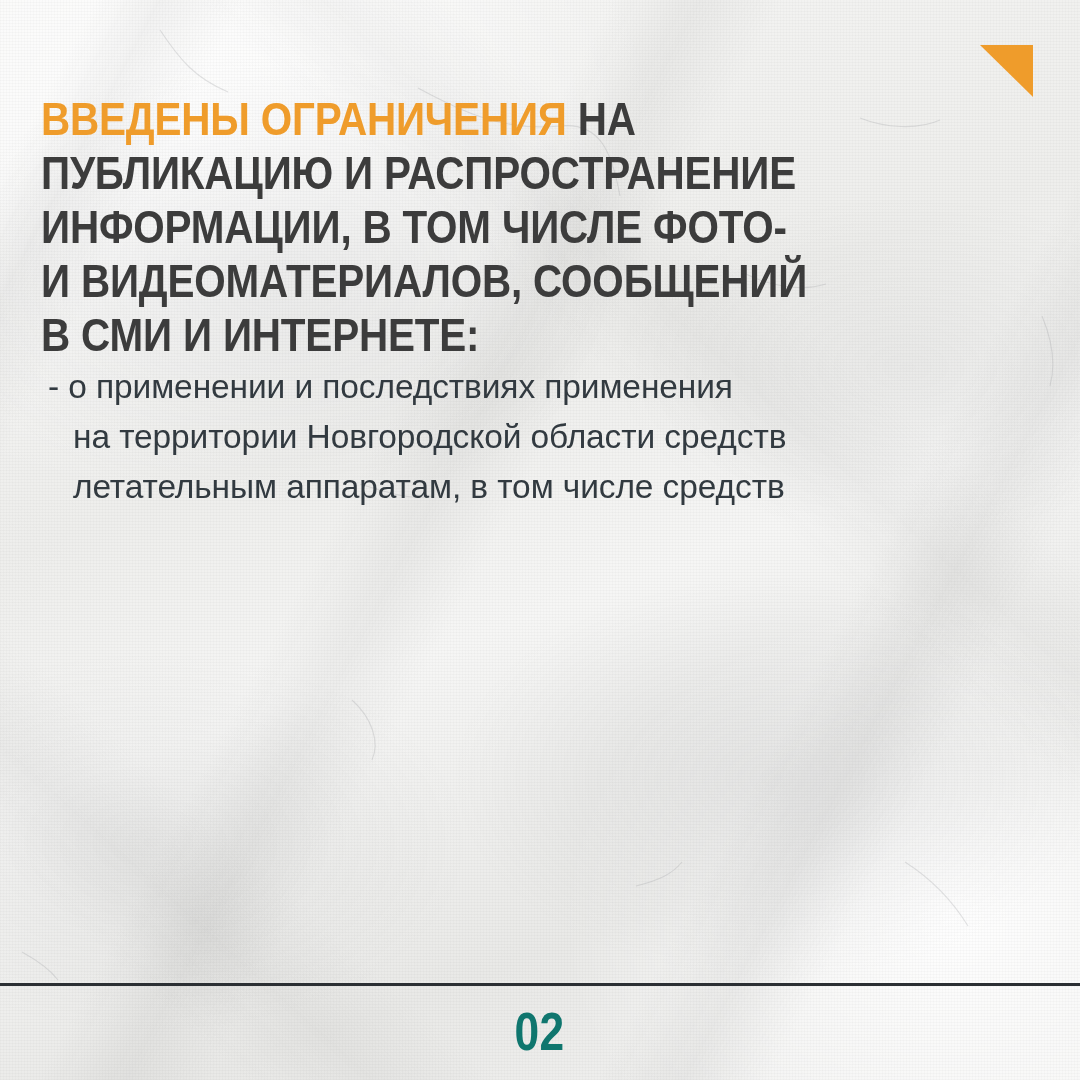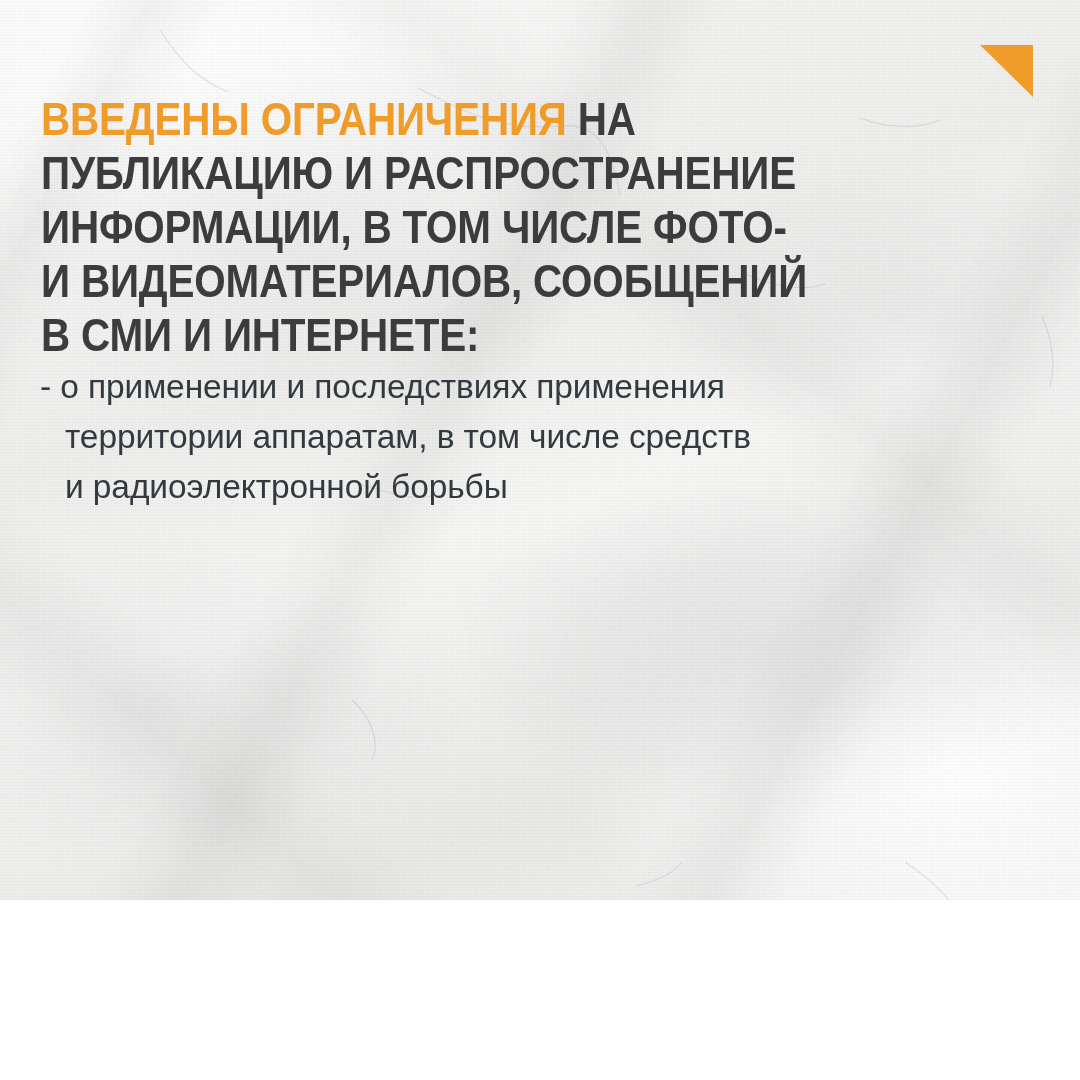--- a/index.html
+++ b/index.html
@@ -4,21 +4,21 @@
 <style>
   html, body {
     margin: 0;
     padding: 0;
     background: #ffffff;
   }
 
   #slide {
     position: relative;
     width: 1080px;
-    height: 900px;
+    height: 1080px;
     overflow: hidden;
     background-color: #f2f2f1;
     font-family: "Liberation Sans", sans-serif;
     -webkit-font-smoothing: antialiased;
   }
 
   
   .paper-base {
     position: absolute;
     inset: 0;
@@ -120,21 +120,21 @@
     color: #3c3c3c;
     text-transform: uppercase;
     transform: scaleX(0.86);
     transform-origin: left top;
   }
   .headline .hl-accent { color: #ef9c2b; }
 
   
   .body-block {
     position: absolute;
-    left: 40px;
+    left: 48px;
     top: 362px;
     width: 900px;
   }
   .body-line {
     font-size: 33.5px;
     line-height: 50px;
     color: #323a40;
     letter-spacing: -0.1px;
     white-space: pre;
   }
@@ -195,20 +195,20 @@
   </svg>
 
   <svg class="corner-flag" viewBox="0 0 53 52">
     <polygon points="0,0 53,0 53,52" fill="#ef9c2b"></polygon>
   </svg>
 
   <h1 class="headline"><span class="hl-accent">ВВЕДЕНЫ ОГРАНИЧЕНИЯ</span><span class="hl-rest"> НА ПУБЛИКАЦИЮ И РАСПРОСТРАНЕНИЕ ИНФОРМАЦИИ, В ТОМ ЧИСЛЕ ФОТО- И ВИДЕОМАТЕРИАЛОВ, СООБЩЕНИЙ В СМИ И ИНТЕРНЕТЕ:</span></h1>
 
   <div class="body-block">
     <div class="body-line first">- о применении и последствиях применения</div>
-    <div class="body-line cont">территории аппаратам, в том числе средств</div>
-    <div class="body-line cont">и радиоэлектронной борьбы</div>
+    <div class="body-line cont">на территории Новгородской области средств</div>
+    <div class="body-line cont">летательным аппаратам, в том числе средств</div>
   </div>
 
   <div class="footer-rule"></div>
   <div class="page-number"><span>02</span></div>
 
 </div>
 
 </body></html>

